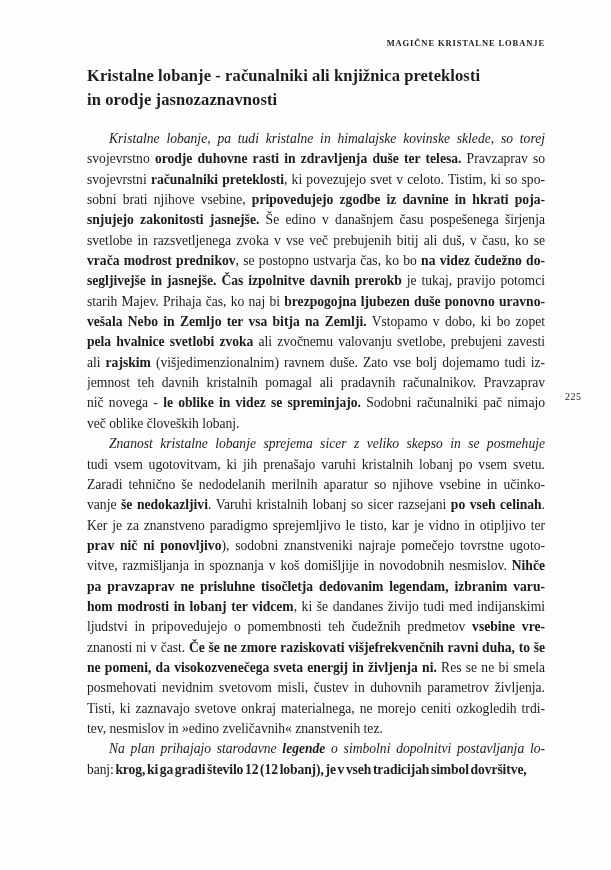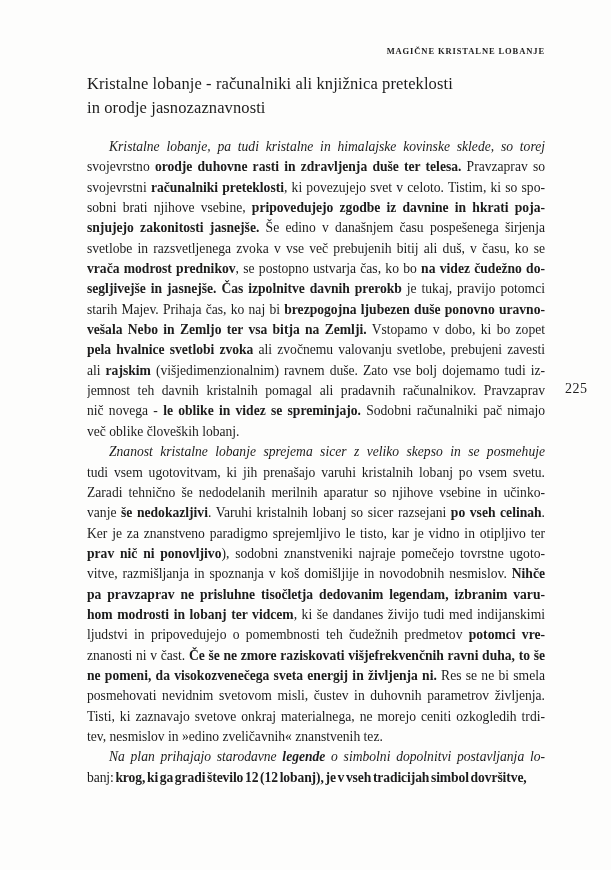--- a/index.html
+++ b/index.html
@@ -4,37 +4,37 @@
 <style>
   html, body { margin: 0; padding: 0; }
   body {
     width: 611px; height: 870px;
     background: #fdfdfc;
     font-family: "Liberation Serif", "DejaVu Serif", serif;
     color: #1c1c1c;
     position: relative;
     overflow: hidden;
   }
-  .page { position: absolute; inset: 0; margin-top: 8px; }
+  .page { position: absolute; inset: 0; }
 
   .running-header {
     position: absolute;
     top: 38px; right: 66px;
     font-size: 8.5px;
     font-weight: bold;
     letter-spacing: 0.9px;
     text-transform: uppercase;
     white-space: nowrap;
   }
 
   .title {
     position: absolute;
     top: 64px; left: 87px; width: 470px;
     font-size: 16.5px;
-    font-weight: normal;
+    font-weight: bold;
     line-height: 24px;
     letter-spacing: 0.1px;
   }
 
   .body-text {
     position: absolute;
     top: 129px; left: 87px; width: 458px;
     font-size: 13.6px;
   }
   .line {
@@ -50,22 +50,22 @@
   .line.tight {
     text-align-last: left;
     white-space: nowrap;
     word-spacing: -1.6px;
     letter-spacing: -0.1px;
   }
   .line b { font-weight: bold; }
 
   .page-number {
     position: absolute;
-    top: 373px; left: 565px;
-    font-size: 14px;
+    top: 391px; left: 565px;
+    font-size: 10px;
     letter-spacing: 0.5px;
   }
 </style>
 </head>
 <body>
 
 <div class="page">
   <div class="running-header">MAGIČNE KRISTALNE LOBANJE</div>
 
   <div class="title">
@@ -91,21 +91,21 @@
       <div class="line last"><span>več oblike človeških lobanj.</span></div>
       <div class="line indent"><span>Znanost kristalne lobanje sprejema sicer z veliko skepso in se posmehuje</span></div>
       <div class="line"><span>tudi vsem ugotovitvam, ki jih prenašajo varuhi kristalnih lobanj po vsem svetu.</span></div>
       <div class="line"><span>Zaradi tehnično še nedodelanih merilnih aparatur so njihove vsebine in učinko-</span></div>
       <div class="line"><span>vanje </span><b>še nedokazljivi</b><span>. Varuhi kristalnih lobanj so sicer razsejani </span><b>po vseh celinah</b><span>.</span></div>
       <div class="line"><span>Ker je za znanstveno paradigmo sprejemljivo le tisto, kar je vidno in otipljivo ter</span></div>
       <div class="line"><b>prav nič ni ponovljivo</b><span>), sodobni znanstveniki najraje pomečejo tovrstne ugoto-</span></div>
       <div class="line"><span>vitve, razmišljanja in spoznanja v koš domišljije in novodobnih nesmislov. </span><b>Nihče</b></div>
       <div class="line"><b>pa pravzaprav ne prisluhne tisočletja dedovanim legendam, izbranim varu-</b></div>
       <div class="line"><b>hom modrosti in lobanj ter vidcem</b><span>, ki še dandanes živijo tudi med indijanskimi</span></div>
-      <div class="line"><span>ljudstvi in pripovedujejo o pomembnosti teh čudežnih predmetov </span><b>potomci vre-</b></div>
+      <div class="line"><span>ljudstvi in pripovedujejo o pomembnosti teh čudežnih predmetov </span><b>vsebine vre-</b></div>
       <div class="line"><span>znanosti ni v čast. </span><b>Če še ne zmore raziskovati višjefrekvenčnih ravni duha, to še</b></div>
       <div class="line"><b>ne pomeni, da visokozvenečega sveta energij in življenja ni.</b><span> Res se ne bi smela</span></div>
       <div class="line"><span>posmehovati nevidnim svetovom misli, čustev in duhovnih parametrov življenja.</span></div>
       <div class="line"><span>Tisti, ki zaznavajo svetove onkraj materialnega, ne morejo ceniti ozkogledih trdi-</span></div>
       <div class="line last"><span>tev, nesmislov in »edino zveličavnih« znanstvenih tez.</span></div>
       <div class="line indent"><span>Na plan prihajajo starodavne </span><b>legende</b><span> o simbolni dopolnitvi postavljanja lo-</span></div>
       <div class="line tight"><span>banj: </span><b>krog, ki ga gradi število 12 (12 lobanj), je v vseh tradicijah simbol dovršitve,</b></div>
     </div>
 
   <div class="page-number">225</div>

